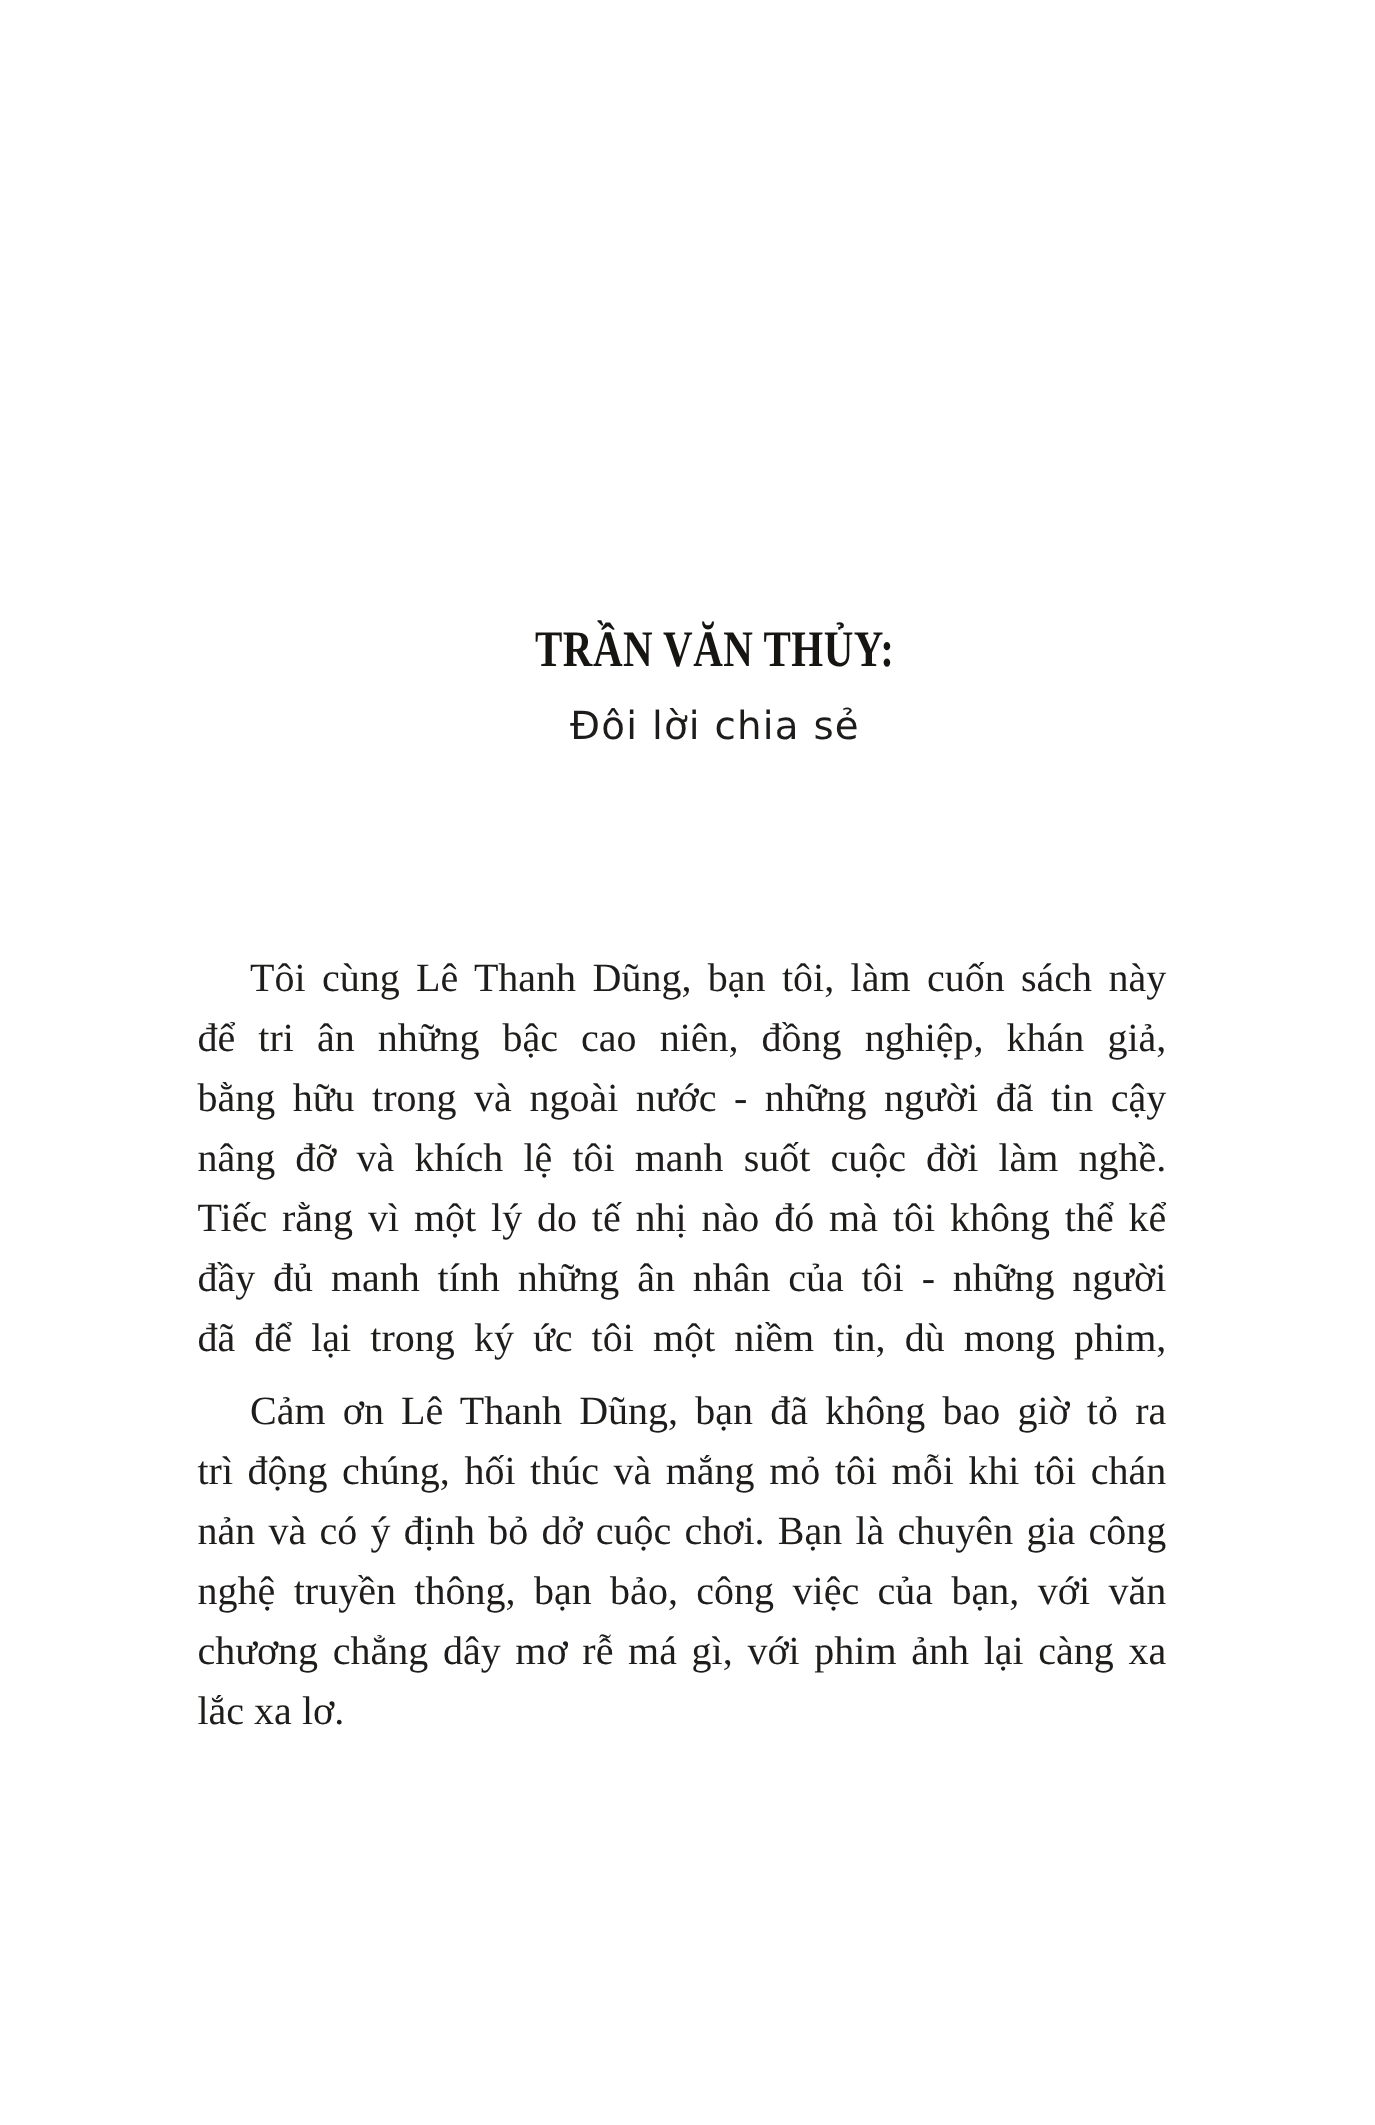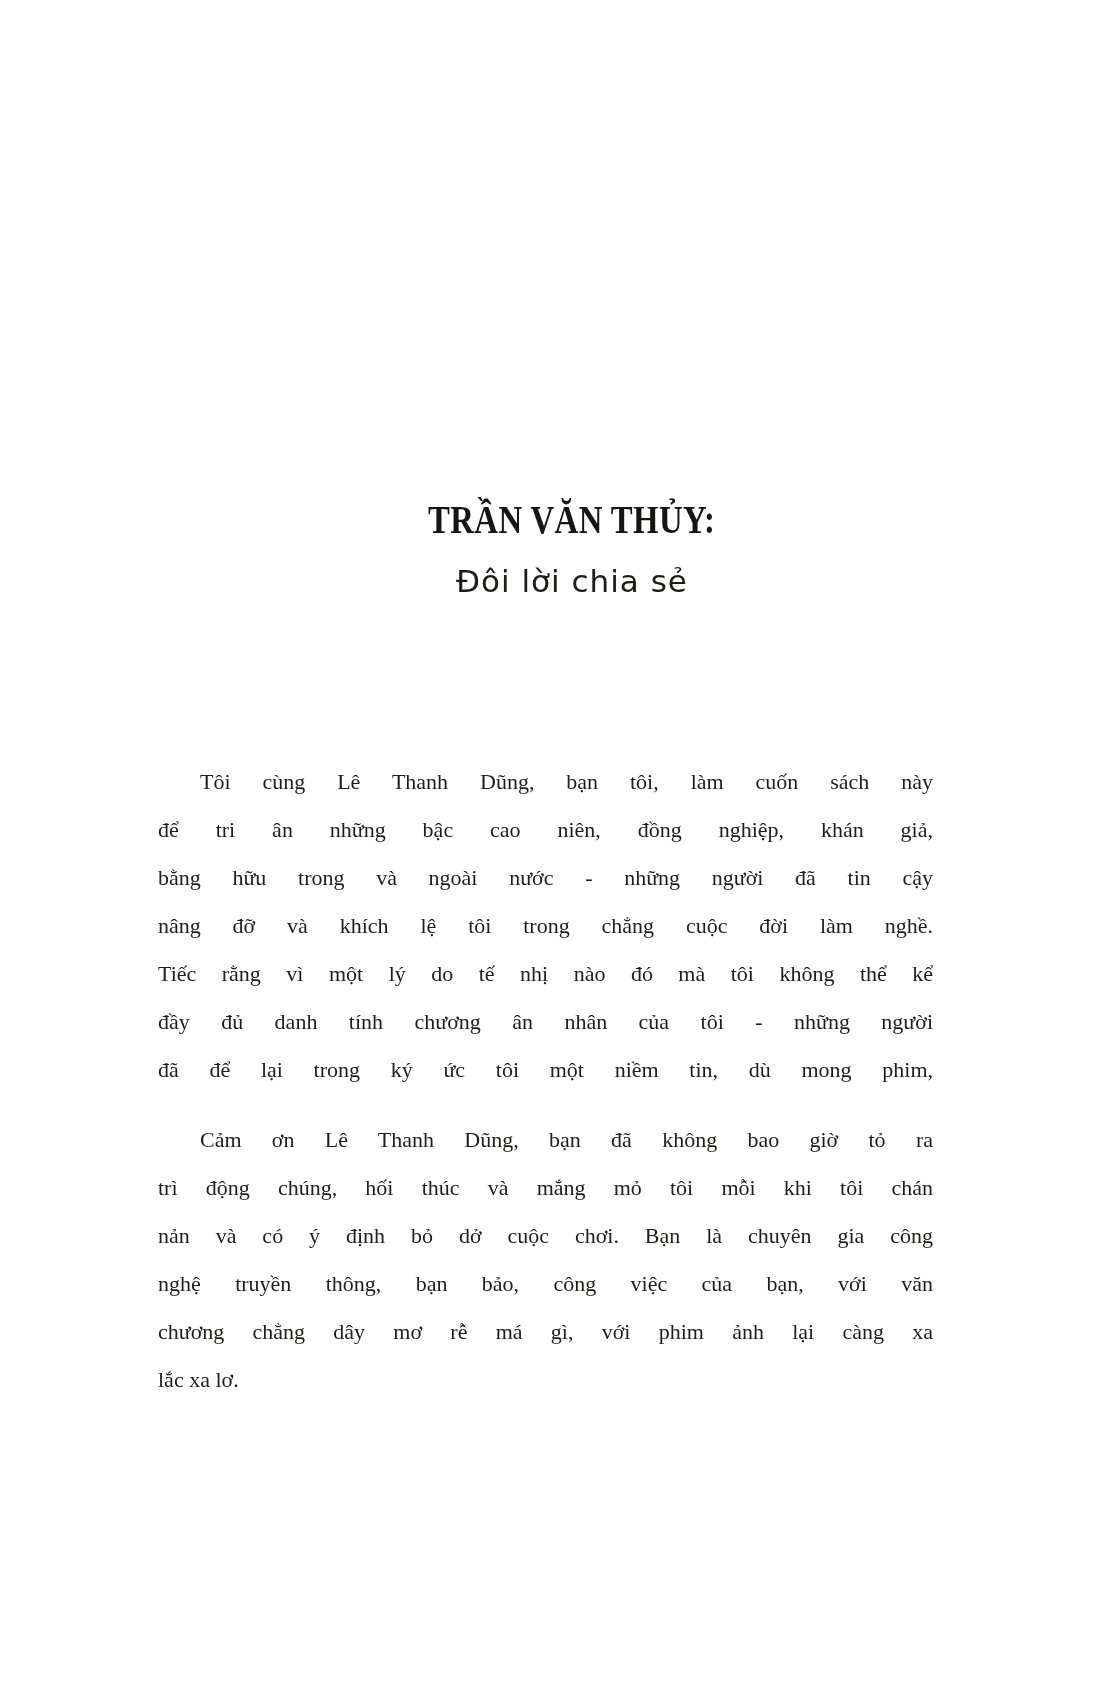--- a/index.html
+++ b/index.html
@@ -48,26 +48,26 @@
     font-size: 31px;
     letter-spacing: 1px;
     color: #1e1c1a;
     line-height: 1.1;
   }
   .text-block {
     position: absolute;
     top: 758px;
     left: 158px;
     width: 775px;
-    font-size: 22px;
+    font-size: 32px;
     line-height: 48px;
     color: #1f1d1b;
   }
   .para + .para {
-    margin-top: 22px;
+    margin-top: 10px;
   }
   .line {
     text-align: justify;
     text-align-last: justify;
   }
   .line.first {
     text-indent: 42px;
   }
   .line.last {
     text-align: left;
@@ -78,23 +78,23 @@
 <body>
 
 <div class="page">
   <h1 class="title"><span class="title-inner">TRẦN VĂN THỦY:</span></h1>
   <h2 class="subtitle">Đôi lời chia sẻ</h2>
   <div class="text-block">
       <div class="para">
         <div class="line first">Tôi cùng Lê Thanh Dũng, bạn tôi, làm cuốn sách này</div>
         <div class="line">để tri ân những bậc cao niên, đồng nghiệp, khán giả,</div>
         <div class="line">bằng hữu trong và ngoài nước - những người đã tin cậy</div>
-        <div class="line">nâng đỡ và khích lệ tôi trong chẳng cuộc đời làm nghề.</div>
+        <div class="line">nâng đỡ và khích lệ tôi manh suốt cuộc đời làm nghề.</div>
         <div class="line">Tiếc rằng vì một lý do tế nhị nào đó mà tôi không thể kể</div>
-        <div class="line">đầy đủ danh tính chương ân nhân của tôi - những người</div>
+        <div class="line">đầy đủ manh tính những ân nhân của tôi - những người</div>
         <div class="line">đã để lại trong ký ức tôi một niềm tin, dù mong phim,</div>
       </div>
       <div class="para">
         <div class="line first">Cảm ơn Lê Thanh Dũng, bạn đã không bao giờ tỏ ra</div>
         <div class="line">trì động chúng, hối thúc và mắng mỏ tôi mỗi khi tôi chán</div>
         <div class="line">nản và có ý định bỏ dở cuộc chơi. Bạn là chuyên gia công</div>
         <div class="line">nghệ truyền thông, bạn bảo, công việc của bạn, với văn</div>
         <div class="line">chương chẳng dây mơ rễ má gì, với phim ảnh lại càng xa</div>
         <div class="line last">lắc xa lơ.</div>
       </div>

